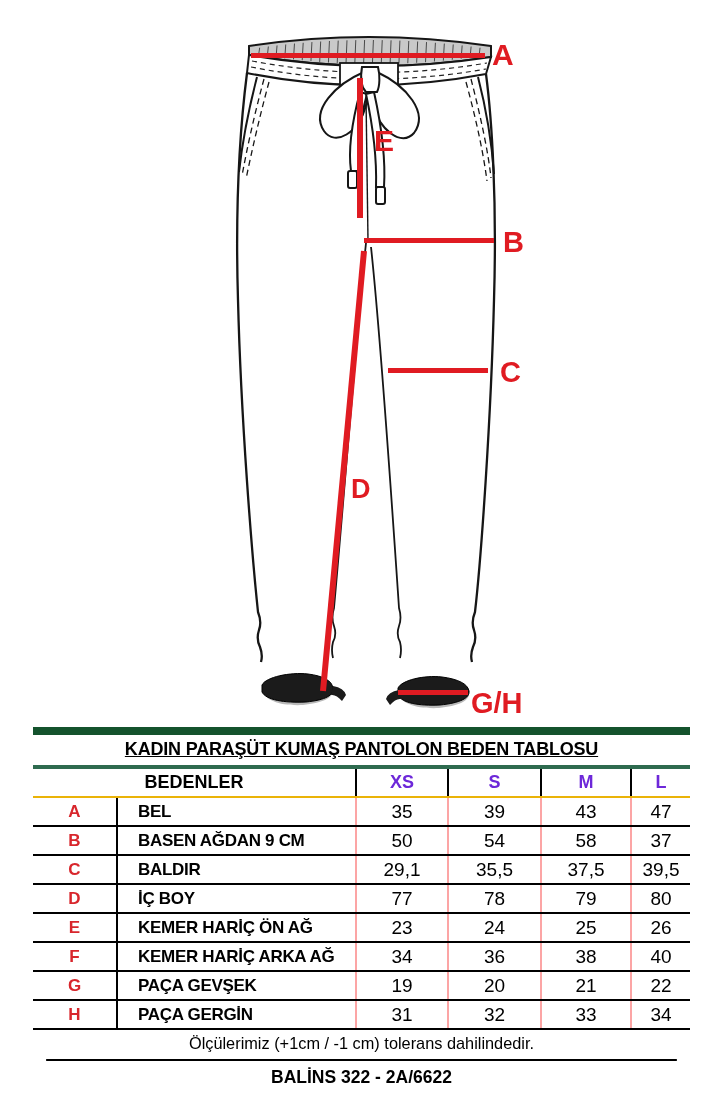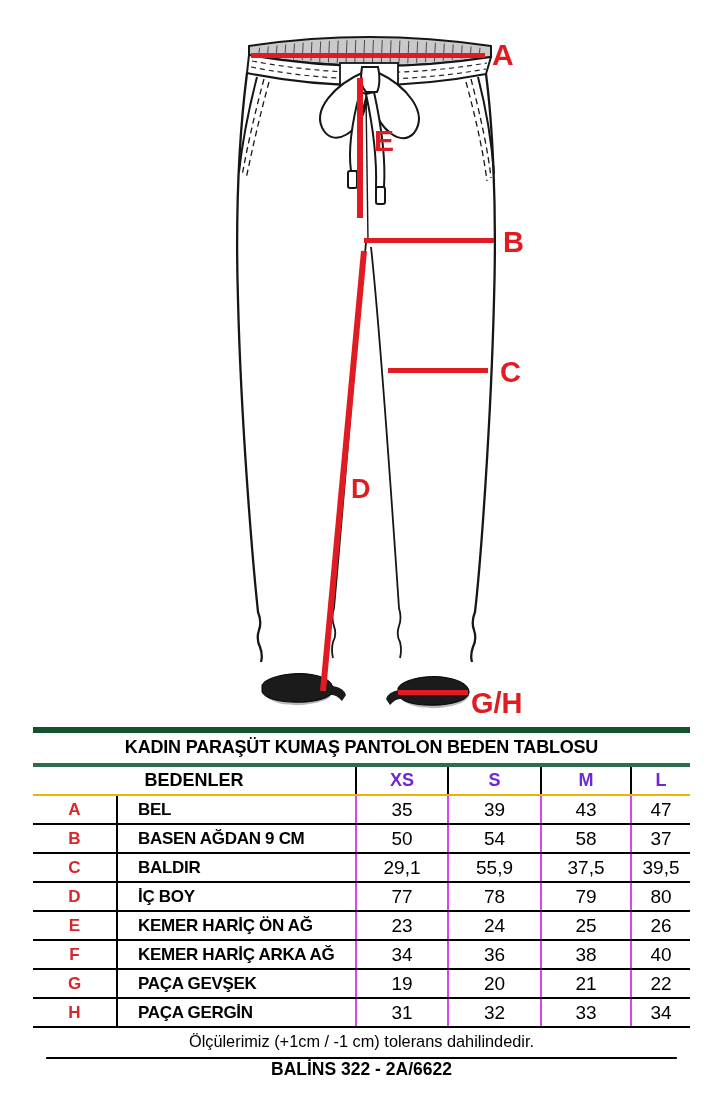--- a/index.html
+++ b/index.html
@@ -3,35 +3,35 @@
 <meta charset="utf-8">
 <style>
   html,body{margin:0;padding:0;background:#ffffff;}
   body{width:721px;height:1105px;position:relative;overflow:hidden;
        font-family:"Liberation Sans",sans-serif;-webkit-font-smoothing:antialiased;}
   .figure{position:absolute;left:0;top:0;width:721px;height:728px;}
   svg text{font-family:"Liberation Sans",sans-serif;}
 
   
   .size-table{position:absolute;left:33px;top:727px;width:657px;color:#000;}
-  .title-row{border-top:6px solid #14532d;border-bottom:4px solid #2e6b4f;
+  .title-row{border-top:8px solid #14532d;border-bottom:4px solid #2e6b4f;
              font-weight:700;font-size:18px;text-align:center;padding:4px 0 5px 0;
-             letter-spacing:-0.2px;}
+             letter-spacing:-0.2px;text-decoration:underline;}
   table{border-collapse:collapse;width:657px;table-layout:fixed;}
   th,td{padding:0;height:27px;vertical-align:middle;overflow:hidden;white-space:nowrap;}
   th{border-bottom:2px solid #eab308;}
   td{border-bottom:2px solid #000;}
   th.bedenler{font-weight:700;font-size:18px;text-align:center;}
   th.size-h{font-weight:700;font-size:18px;color:#6d28d9;text-align:center;border-left:2px solid #000;}
   td.letter{color:#d8262c;font-weight:700;font-size:17px;text-align:center;border-right:2px solid #000;}
   td.mname{font-weight:700;font-size:17px;text-align:left;padding-left:20px;letter-spacing:-0.3px;}
-  td.val{font-size:19px;text-align:center;border-left:2px solid #d946ef;font-weight:400;}
+  td.val{font-size:19px;text-align:center;border-left:2px solid #fca5a5;font-weight:400;}
   .tolerance{border-bottom:2px solid #000;text-align:center;font-size:17px;font-weight:400;
              padding:4px 0 5px 0;transform:scaleX(0.96);transform-origin:50% 50%;}
-  .brand{text-align:center;font-weight:700;font-size:17.5px;padding:0 0 6px 0;}
+  .brand{text-align:center;font-weight:700;font-size:17.5px;padding:6px 0 6px 0;}
 </style>
 </head>
 <body>
 
 <div class="figure">
   <svg viewBox="0 0 721 730" width="721" height="730">
 
     <path d="M249,46 Q368,28 491,46 L491,57 Q368,76 249,55 Z" fill="#c9c9c9" stroke="#161616" stroke-width="2"></path>
     <g id="elastic-hatch" stroke="#3a3a3a" stroke-width="0.9">
         <line x1="259.6721536351166" y1="47.71604938271605" x2="258.6721536351166" y2="54.50068587105625"></line>
@@ -161,21 +161,21 @@
           <td class="mname">BASEN AĞDAN 9 CM</td>
           <td class="val">50</td>
           <td class="val">54</td>
           <td class="val">58</td>
           <td class="val">37</td>
         </tr>
         <tr>
           <td class="letter">C</td>
           <td class="mname">BALDIR</td>
           <td class="val">29,1</td>
-          <td class="val">55,9</td>
+          <td class="val">35,5</td>
           <td class="val">37,5</td>
           <td class="val">39,5</td>
         </tr>
         <tr>
           <td class="letter">D</td>
           <td class="mname">İÇ BOY</td>
           <td class="val">77</td>
           <td class="val">78</td>
           <td class="val">79</td>
           <td class="val">80</td>

